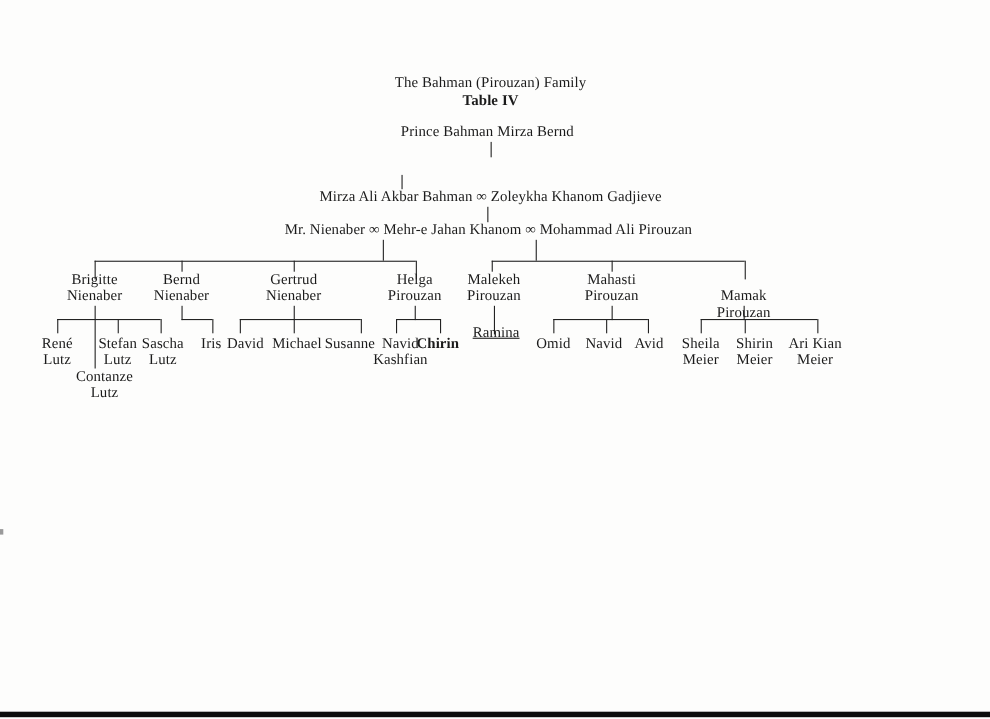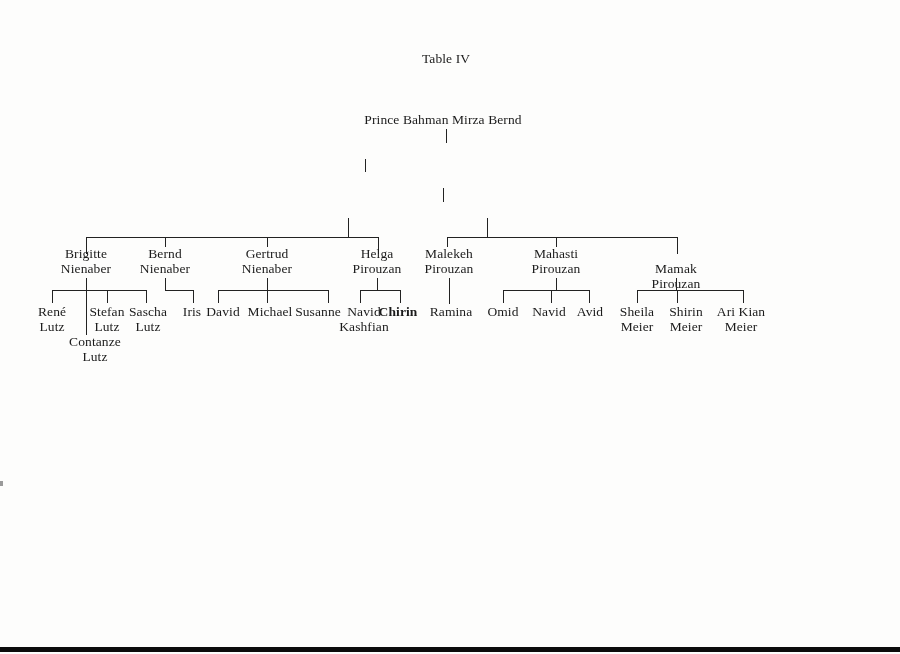--- a/index.html
+++ b/index.html
@@ -13,35 +13,38 @@
   }
   .t{
     position:absolute;
     transform:translateX(-50%);
     text-align:center;
     font-size:13.5px;
     line-height:15px;
     white-space:pre-line;
     letter-spacing:0.1px;
   }
-  .bold{font-weight:normal;}
+  .bold{font-weight:bold;margin-top:32px;}
   .line{position:absolute;background:#222;}
   .v{width:1px;}
   .h{height:1px;}
   #bottom-bar{position:absolute;left:0;top:647px;width:900px;height:5px;background:#0c0c0c;}
   .speck{position:absolute;background:#9a9a9a;}
 </style>
 </head>
 <body>
 
 <div id="canvas">
 
   <div class="t bold" style="left:446px;top:51px;">Table IV</div>
+  <div class="t" style="left:446px;top:67px;">The Bahman (Pirouzan) Family</div>
 
   <div class="t" style="left:443px;top:112px;">Prince Bahman Mirza Bernd</div>
+  <div class="t" style="left:446px;top:171px;">Mirza Ali Akbar Bahman ∞ Zoleykha Khanom Gadjieve</div>
+  <div class="t" style="left:444px;top:201px;">Mr. Nienaber ∞ Mehr-e Jahan Khanom ∞ Mohammad Ali Pirouzan</div>
 
   <div class="line v" style="left:446px;top:129px;height:14px;"></div>
   <div class="line v" style="left:365px;top:159px;height:13px;"></div>
   <div class="line v" style="left:443px;top:188px;height:14px;"></div>
   <div class="line v" style="left:348px;top:218px;height:19px;"></div>
   <div class="line v" style="left:487px;top:218px;height:19px;"></div>
 
   <div class="line h" style="left:86px;top:237px;width:292px;"></div>
   <div class="line h" style="left:447px;top:237px;width:230px;"></div>
   <div class="line v" style="left:86px;top:237px;height:17px;"></div>
@@ -108,21 +111,21 @@
 Lutz</div>
   <div class="t" style="left:148px;top:304px;">Sascha
 Lutz</div>
   <div class="t" style="left:192px;top:304px;">Iris</div>
   <div class="t" style="left:223px;top:304px;">David</div>
   <div class="t" style="left:270px;top:304px;">Michael</div>
   <div class="t" style="left:318px;top:304px;">Susanne</div>
   <div class="t" style="left:364px;top:304px;">Navid
 Kashfian</div>
   <div class="t" style="left:398px;top:304px;font-weight:bold;">Chirin</div>
-  <div class="t" style="left:451px;top:304px;">Ramina</div>
+  <div class="t" style="left:451px;top:294px;text-decoration:underline;">Ramina</div>
   <div class="t" style="left:503px;top:304px;">Omid</div>
   <div class="t" style="left:549px;top:304px;">Navid</div>
   <div class="t" style="left:590px;top:304px;">Avid</div>
   <div class="t" style="left:637px;top:304px;">Sheila
 Meier</div>
   <div class="t" style="left:686px;top:304px;">Shirin
 Meier</div>
   <div class="t" style="left:741px;top:304px;">Ari Kian
 Meier</div>
 

